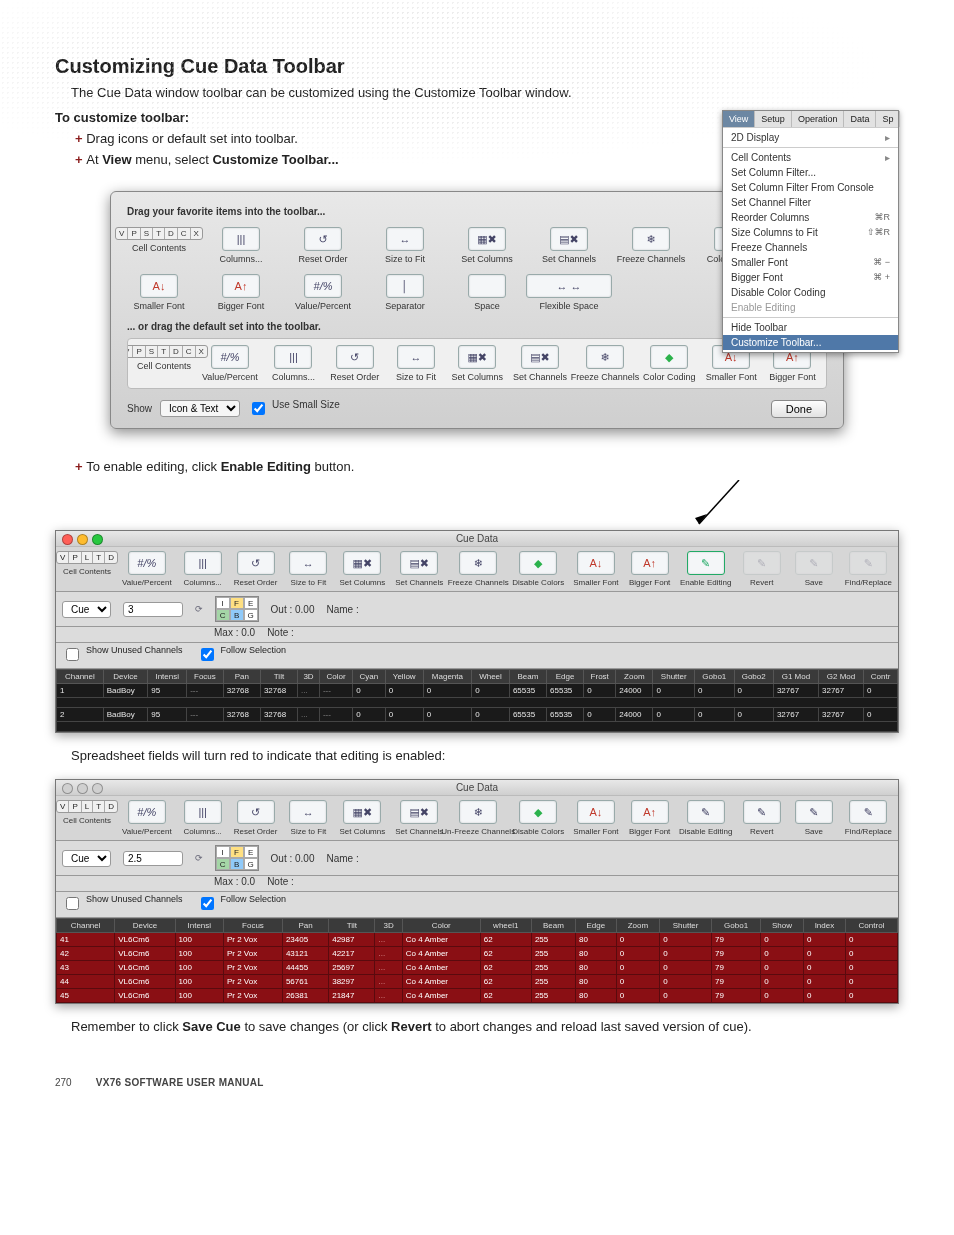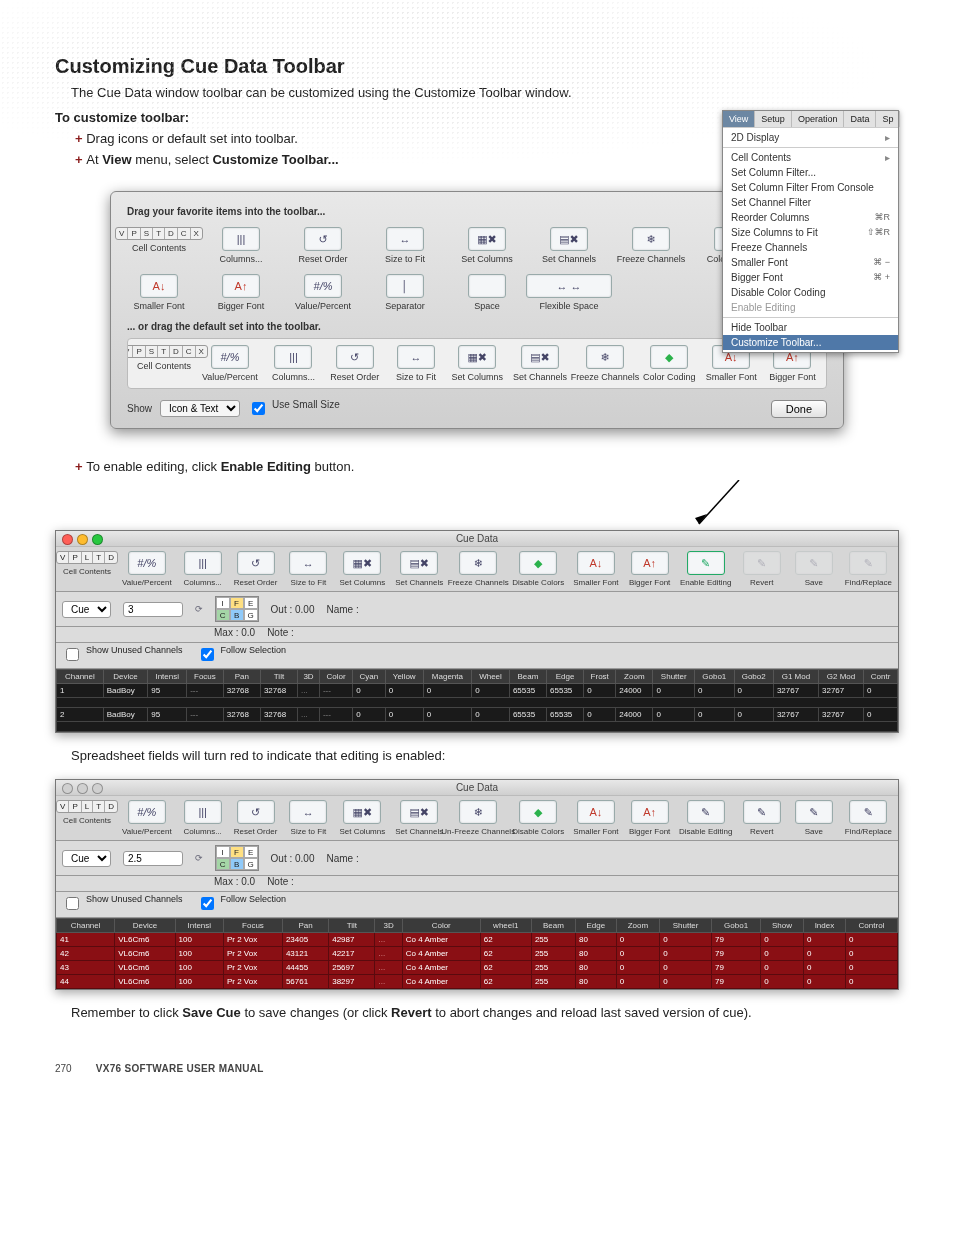--- a/index.html
+++ b/index.html
@@ -803,20 +803,39 @@
             <td>62</td>
             <td>255</td>
             <td>80</td>
             <td>0</td>
             <td>0</td>
             <td>79</td>
             <td>0</td>
             <td>0</td>
             <td>0</td>
           </tr>
+          <tr>
+            <td>45</td>
+            <td>VL6Cm6</td>
+            <td>100</td>
+            <td>Pr 2 Vox</td>
+            <td>26381</td>
+            <td>21847</td>
+            <td class="dash">...</td>
+            <td>Co 4 Amber</td>
+            <td>62</td>
+            <td>255</td>
+            <td>80</td>
+            <td>0</td>
+            <td>0</td>
+            <td>79</td>
+            <td>0</td>
+            <td>0</td>
+            <td>0</td>
+          </tr>
         </tbody>
       </table>
   </div>
 
   <p class="body-text">
     <span>Remember to click </span><span class="bold">Save Cue</span><span> to save changes (or click </span><span class="bold">Revert</span><span> to abort changes and reload last saved version of cue).</span>
   </p>
 
   <div class="footer">
     <span class="pnum">270</span>

